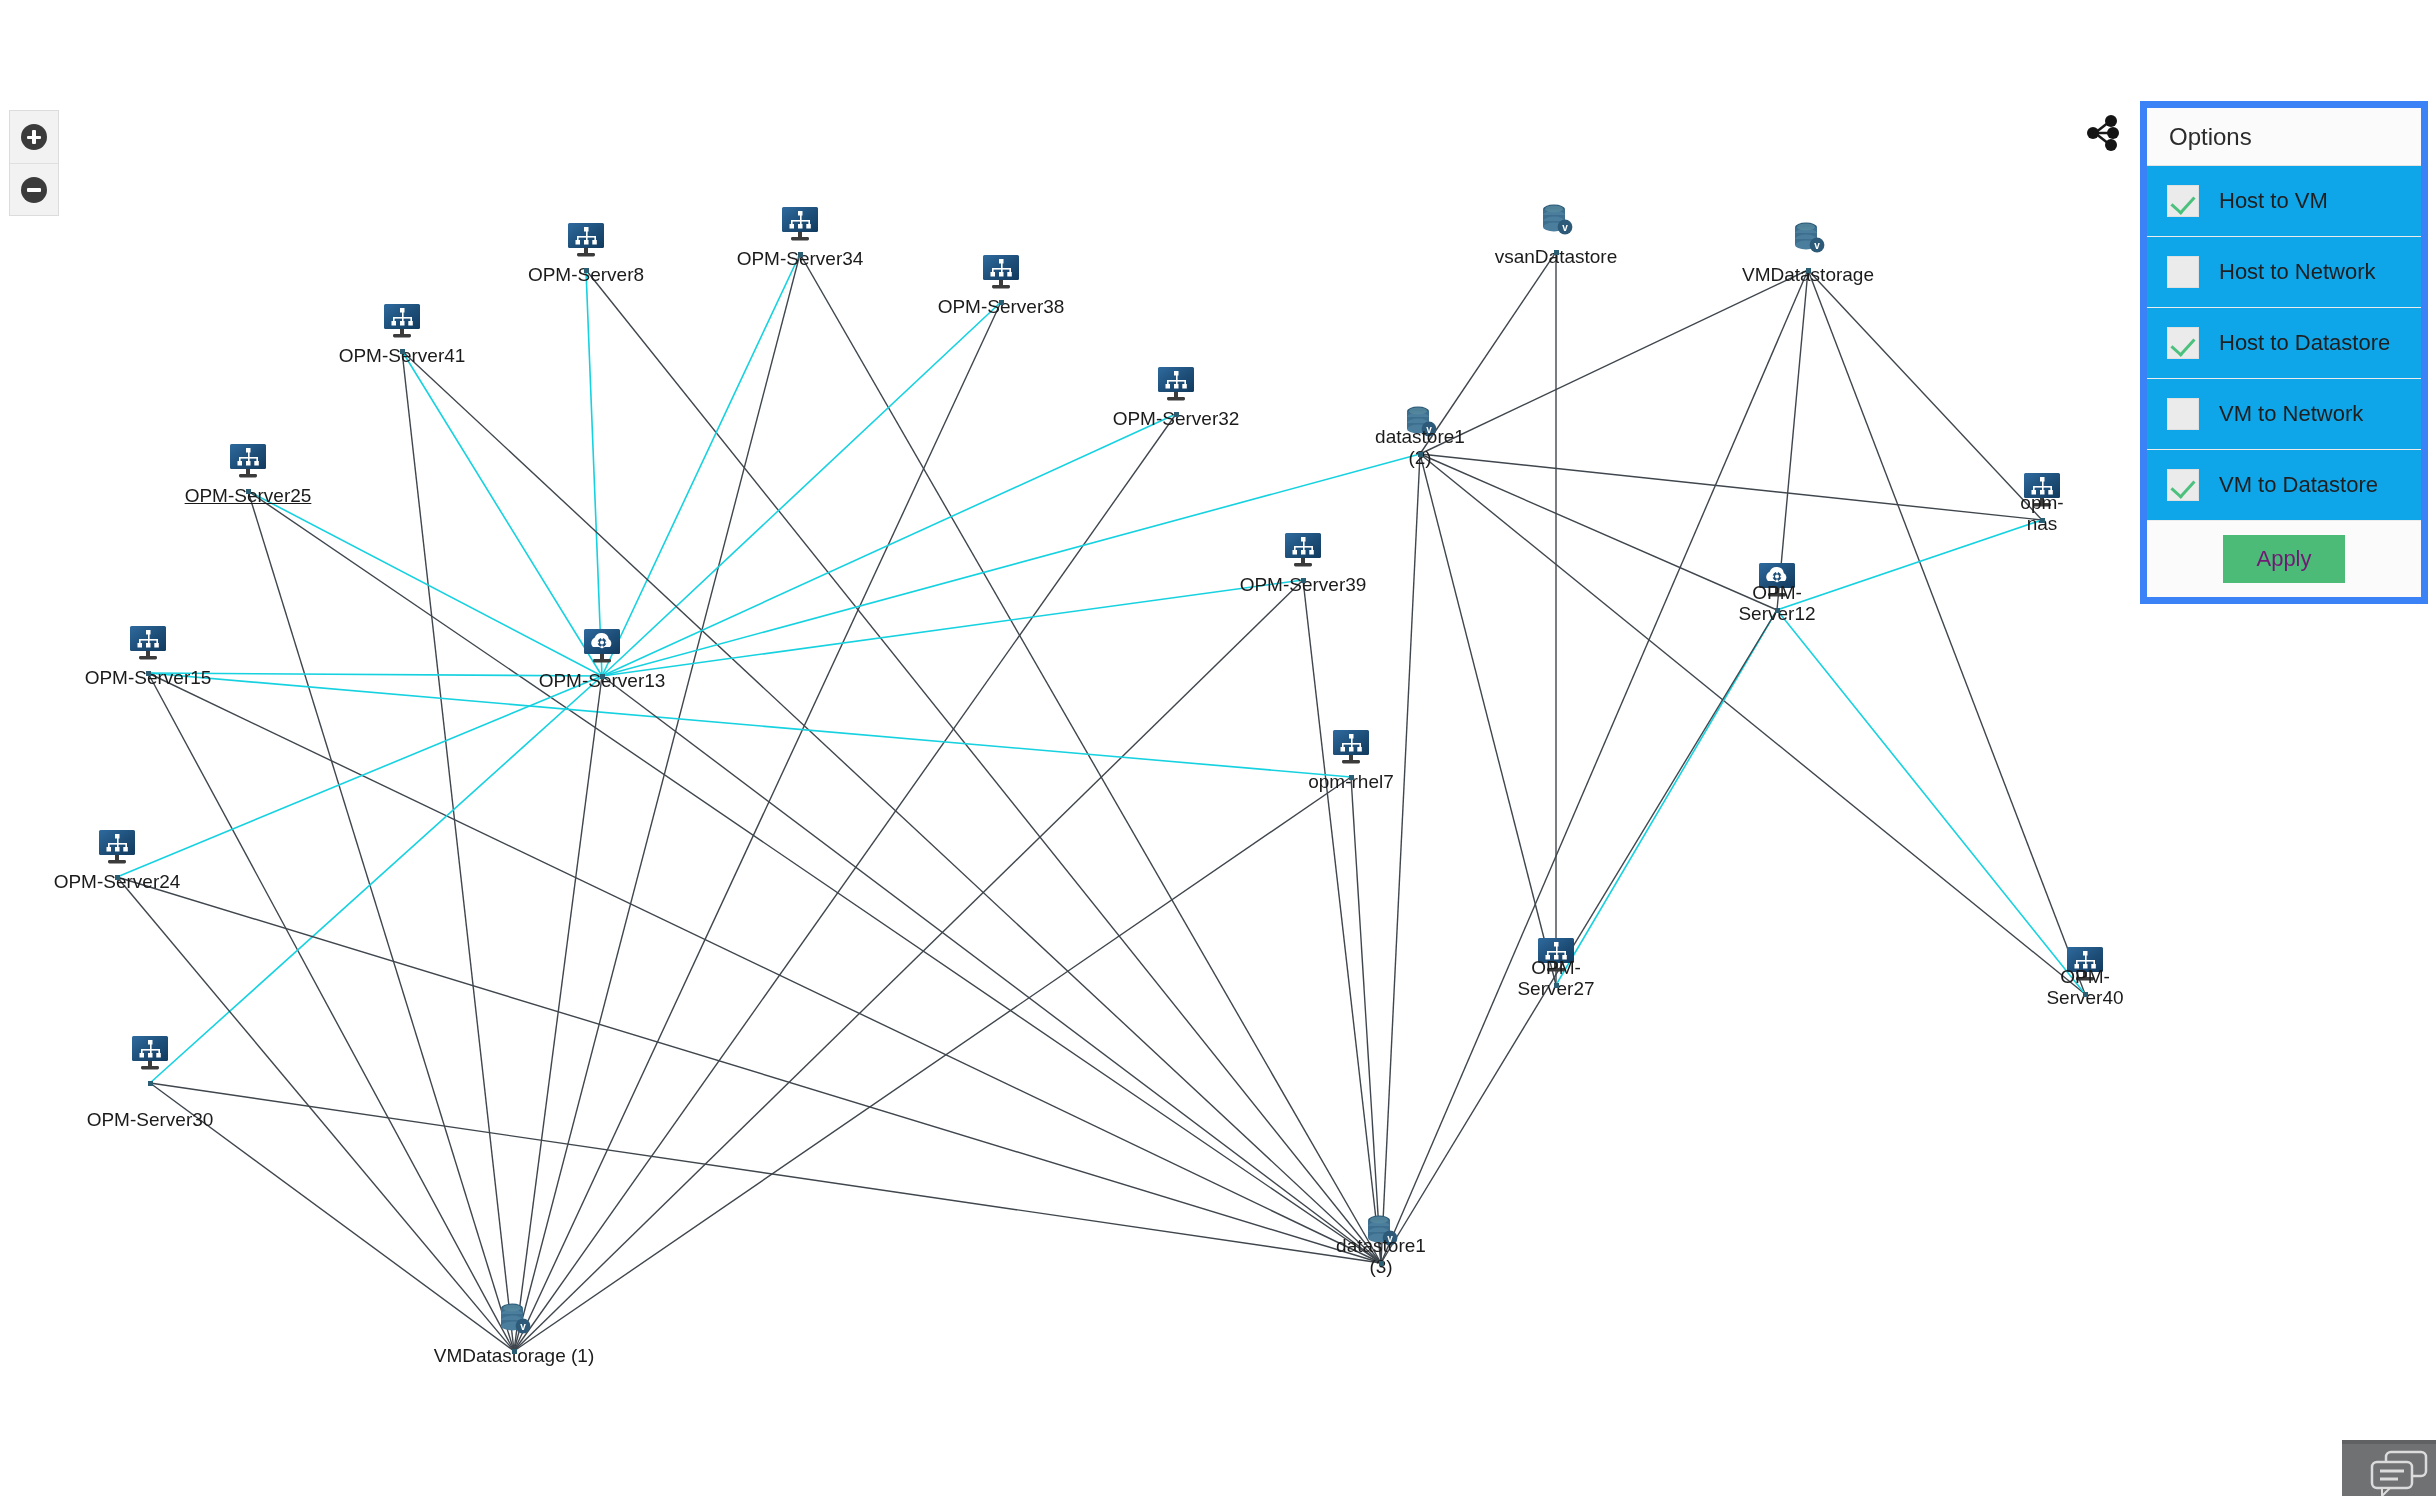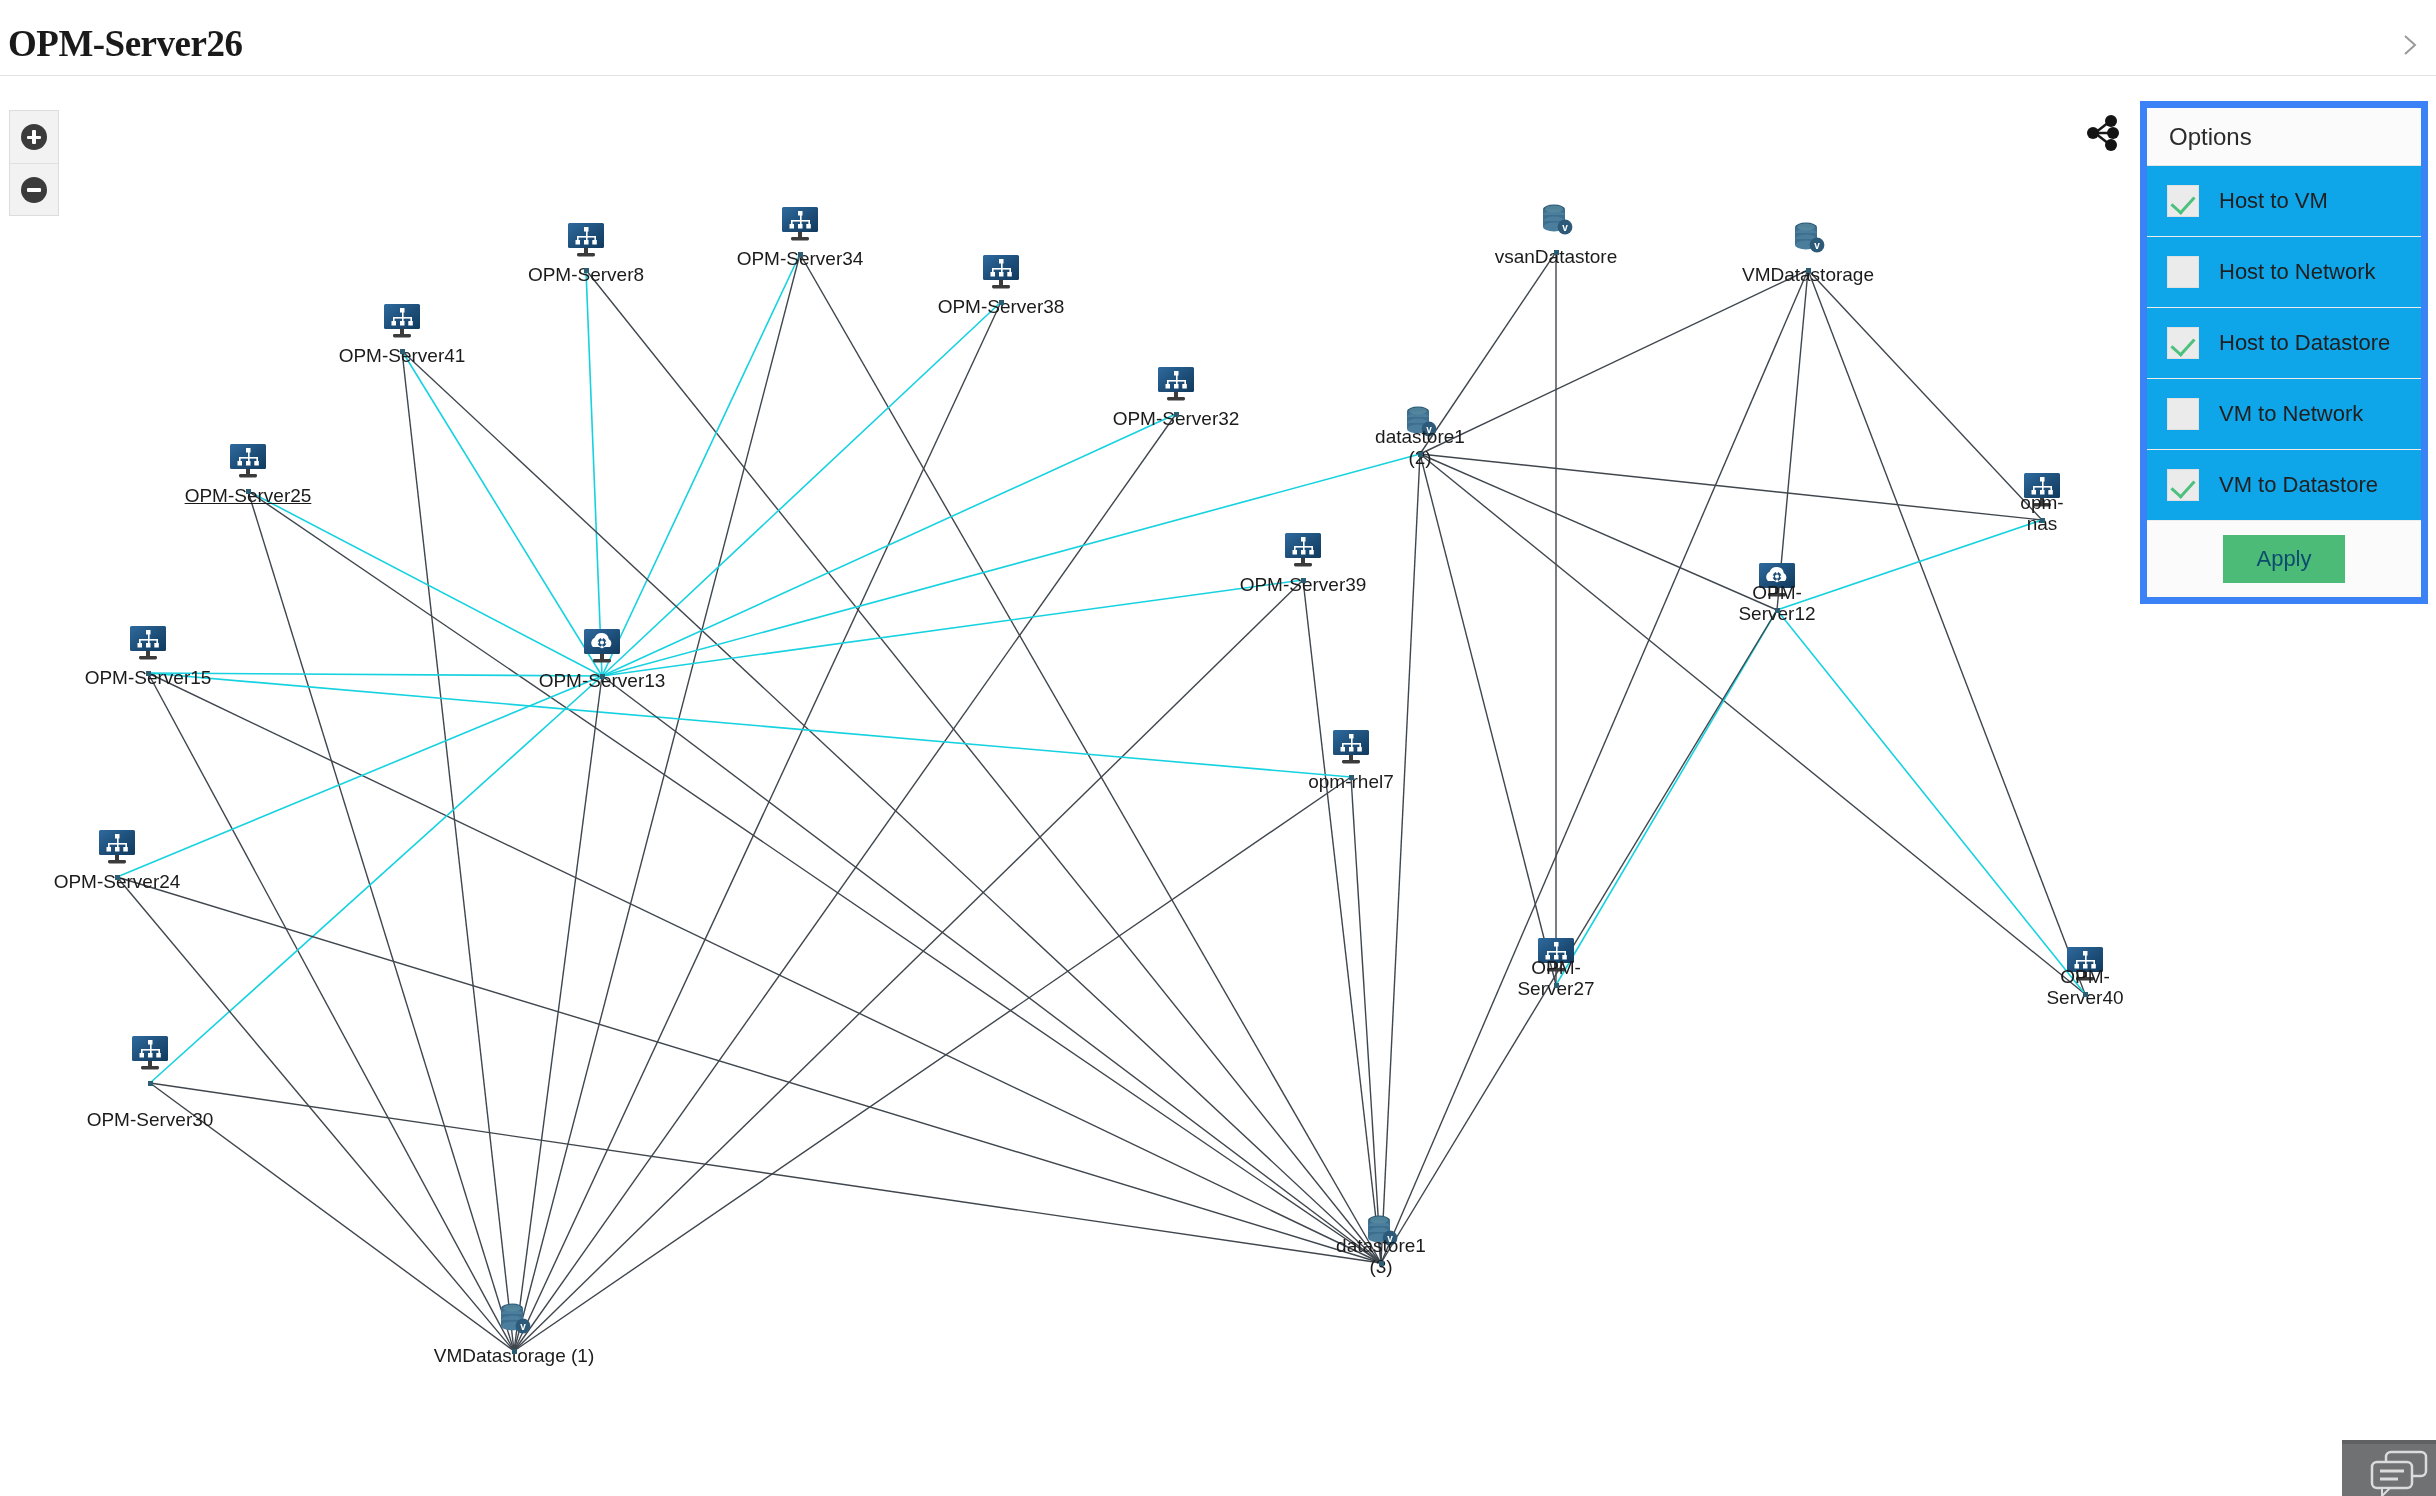--- a/index.html
+++ b/index.html
@@ -165,21 +165,21 @@
     color: #1f1f1f;
   }
   #apply-row {
     height: 76px;
     display: flex; align-items: center; justify-content: center;
     background: #fbfbfb;
   }
   #apply-button {
     width: 122px; height: 48px;
     background: #4cbb77;
-    color: #0c4a6e;
+    color: #701a75;
     border: none;
     font-size: 22px;
     font-family: "Liberation Sans", sans-serif;
     cursor: pointer;
     display: flex; align-items: center; justify-content: center;
   }
 
   
   #chat-widget {
     position: absolute;
@@ -189,28 +189,20 @@
     z-index: 60;
     cursor: pointer;
     border-top: 4px solid #5f6163;
   }
 </style>
 </head>
 <body>
 
 <div id="app">
 
-  <div id="header">
-    <div id="page-title">OPM-Server26</div>
-    <div id="collapse-chevron">
-      <svg width="26" height="26" viewBox="0 0 26 26">
-        <polyline points="9,4 19,13 9,22" fill="none" stroke="#9a9a9a" stroke-width="2"></polyline>
-      </svg>
-    </div>
-  </div>
 
   <div id="zoom-controls">
     <div class="zoom-btn" id="zoom-in-button">
       <span class="zoom-circle plus"></span>
     </div>
     <div class="zoom-btn" id="zoom-out-button">
       <span class="zoom-circle"></span>
     </div>
   </div>
 

